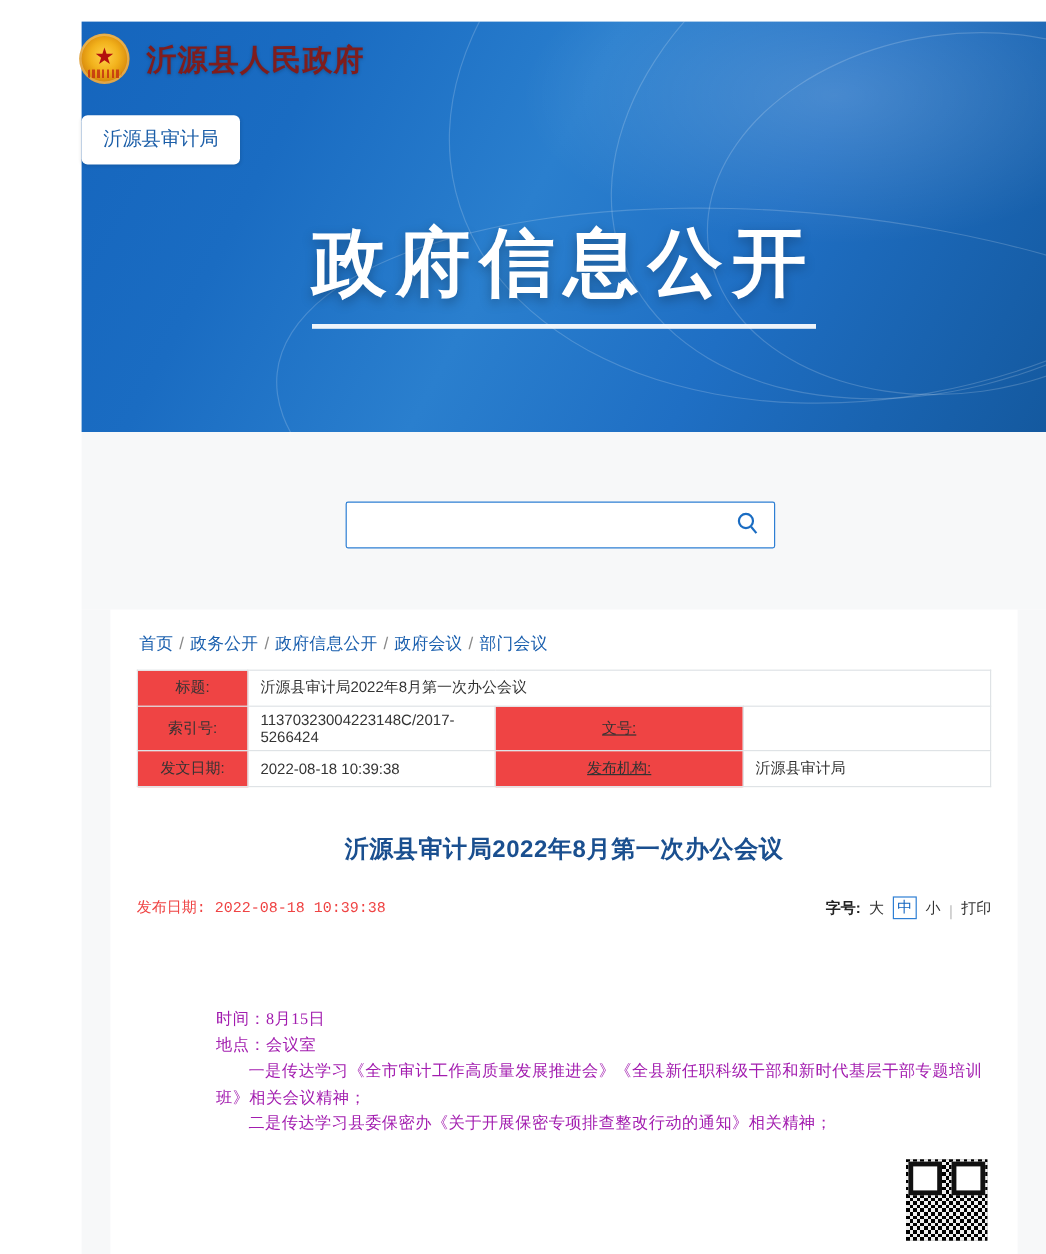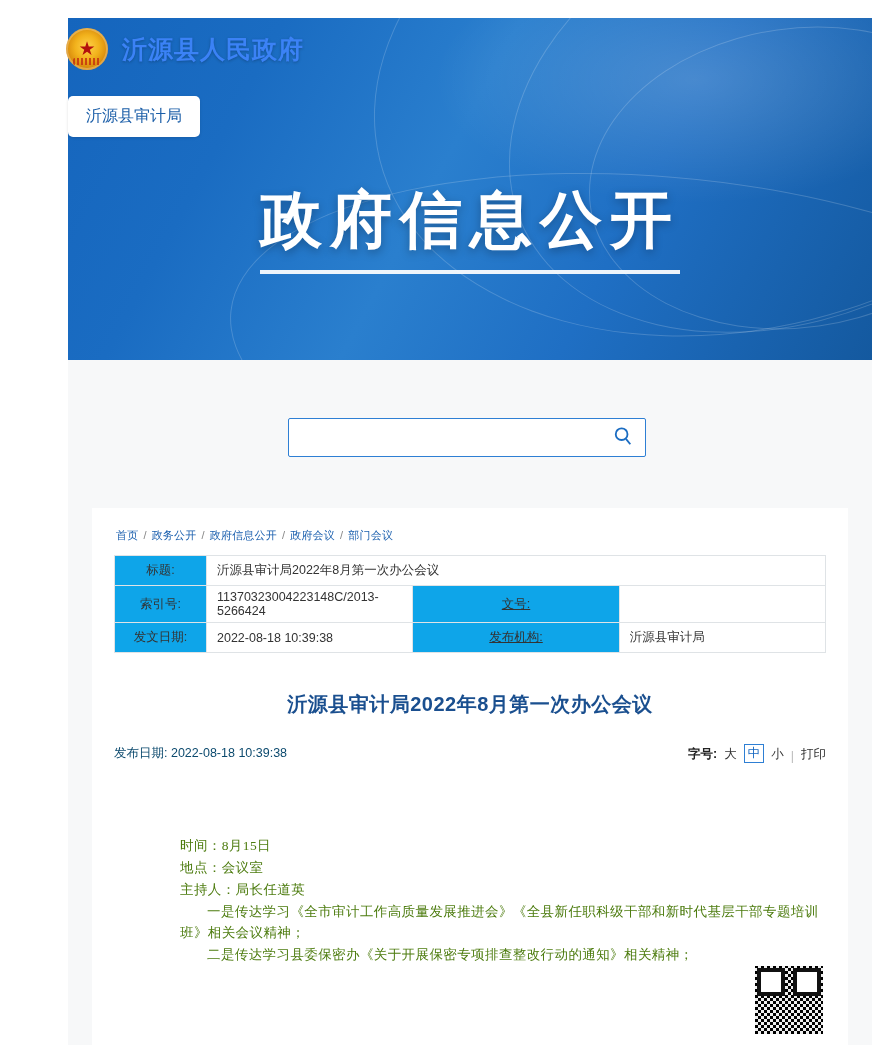--- a/index.html
+++ b/index.html
@@ -56,21 +56,21 @@
     font-size: 19px; color: #b3110d; line-height: 1;
   }
   .emblem::after {
     content: "";
     position: absolute; left: 7px; right: 7px; bottom: 5px; height: 7px;
     border-radius: 2px;
     background: repeating-linear-gradient(90deg, #c4340f 0 2px, transparent 2px 4px);
     opacity: .85;
   }
   .gov-title {
-    color: #3b82f6;
+    color: #7f1d1d;
     font-size: 25px;
     font-weight: bold;
     letter-spacing: 1px;
     text-shadow: 0 1px 3px rgba(0,0,0,0.25);
   }
   .dept-chip {
     position: absolute;
     left: 68px; top: 96px;
     background: #ffffff;
     color: #1b5ea8;
@@ -146,21 +146,21 @@
   .paper {
     position: absolute;
     left: 24px; top: 0;
     width: 756px;
     bottom: 0;
     background: #ffffff;
     padding: 16px 22px 0 22px;
   }
 
   .breadcrumb {
-    font-size: 11px;
+    font-size: 14px;
     color: #1a5fae;
     padding: 4px 2px 12px 2px;
     letter-spacing: .2px;
   }
   .breadcrumb a { color: #1a5fae; text-decoration: none; }
   .breadcrumb .sep { color: #888; margin: 0 5px; }
 
   
   table.meta {
     width: 100%;
@@ -169,21 +169,21 @@
     color: #333;
     table-layout: fixed;
   }
   table.meta td {
     border: 1px solid #dfe3e6;
     height: 30px;
     padding: 4px 10px;
     vertical-align: middle;
   }
   table.meta td.lbl {
-    background: #0ea5e9;
+    background: #ef4444;
     text-align: center;
     color: #333;
     width: 92px;
   }
   table.meta td.lbl2 { width: 92px; text-decoration: underline; }
   table.meta td.val { background: #ffffff; }
 
   
   .doc-title {
     text-align: center;
@@ -195,37 +195,37 @@
   }
   .doc-subbar {
     display: flex;
     align-items: center;
     justify-content: space-between;
     margin-top: 26px;
     padding-bottom: 10px;
     font-size: 12.5px;
     color: #555;
   }
-  .pubdate { color: #0c4a6e; }
+  .pubdate { color: #ef4444; font-family: Liberation Mono, monospace; }
   .fontsize { display: flex; align-items: flex-end; gap: 7px; color: #333; }
   .fontsize .fs-label { font-weight: bold; color: #222; }
   .fs-opt { cursor: pointer; color: #333; }
   .fs-opt.active {
     border: 1px solid #2e7fd4;
     color: #1466c0;
     padding: 0 3px;
   }
   .fs-div { color: #bbb; }
 
   .doc-body {
     margin-top: 62px;
     padding-left: 66px;
     font-family: "Liberation Serif", serif;
     font-size: 13.5px;
-    color: #4d7c0f;
+    color: #a21caf;
     line-height: 1.62;
     letter-spacing: .4px;
   }
   .doc-body p { margin: 0; }
   .doc-body p.indent { text-indent: 2em; }
 
   .qr {
     position: absolute;
     right: 22px; bottom: 8px;
     width: 74px; height: 74px;
@@ -291,21 +291,21 @@
       </div>
 
       <table class="meta">
         <tbody>
             <tr>
           <td class="lbl">标题:</td>
           <td class="val" colspan="3">沂源县审计局2022年8月第一次办公会议</td>
         </tr>
         <tr>
           <td class="lbl">索引号:</td>
-          <td class="val">11370323004223148C/2013-5266424</td>
+          <td class="val">11370323004223148C/2017-5266424</td>
           <td class="lbl lbl2">文号:</td>
           <td class="val"></td>
         </tr>
         <tr>
           <td class="lbl">发文日期:</td>
           <td class="val">2022-08-18 10:39:38</td>
           <td class="lbl lbl2">发布机构:</td>
           <td class="val">沂源县审计局</td>
         </tr>
       </tbody>
@@ -324,21 +324,20 @@
           <span class="fs-opt active">中</span>
           <span class="fs-opt">小</span>
           <span class="fs-div">|</span>
           <span class="fs-opt">打印</span>
         </div>
       </div>
 
       <div class="doc-body">
         <p>时间：8月15日</p>
         <p>地点：会议室</p>
-        <p>主持人：局长任道英</p>
         <p class="indent">一是传达学习《全市审计工作高质量发展推进会》《全县新任职科级干部和新时代基层干部专题培训班》相关会议精神；</p>
         <p class="indent">二是传达学习县委保密办《关于开展保密专项排查整改行动的通知》相关精神；</p>
       </div>
 
       <div class="qr"></div>
     </div>
   </div>
 
 </div>
 

